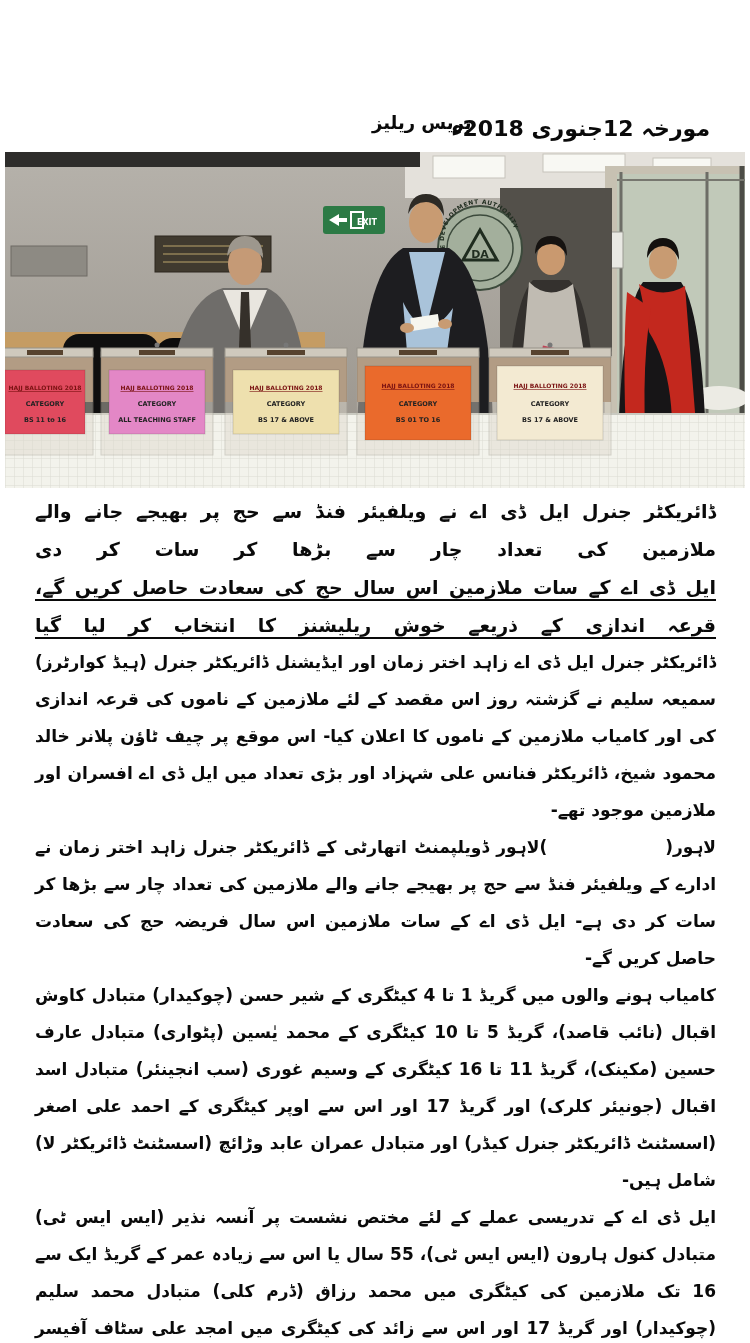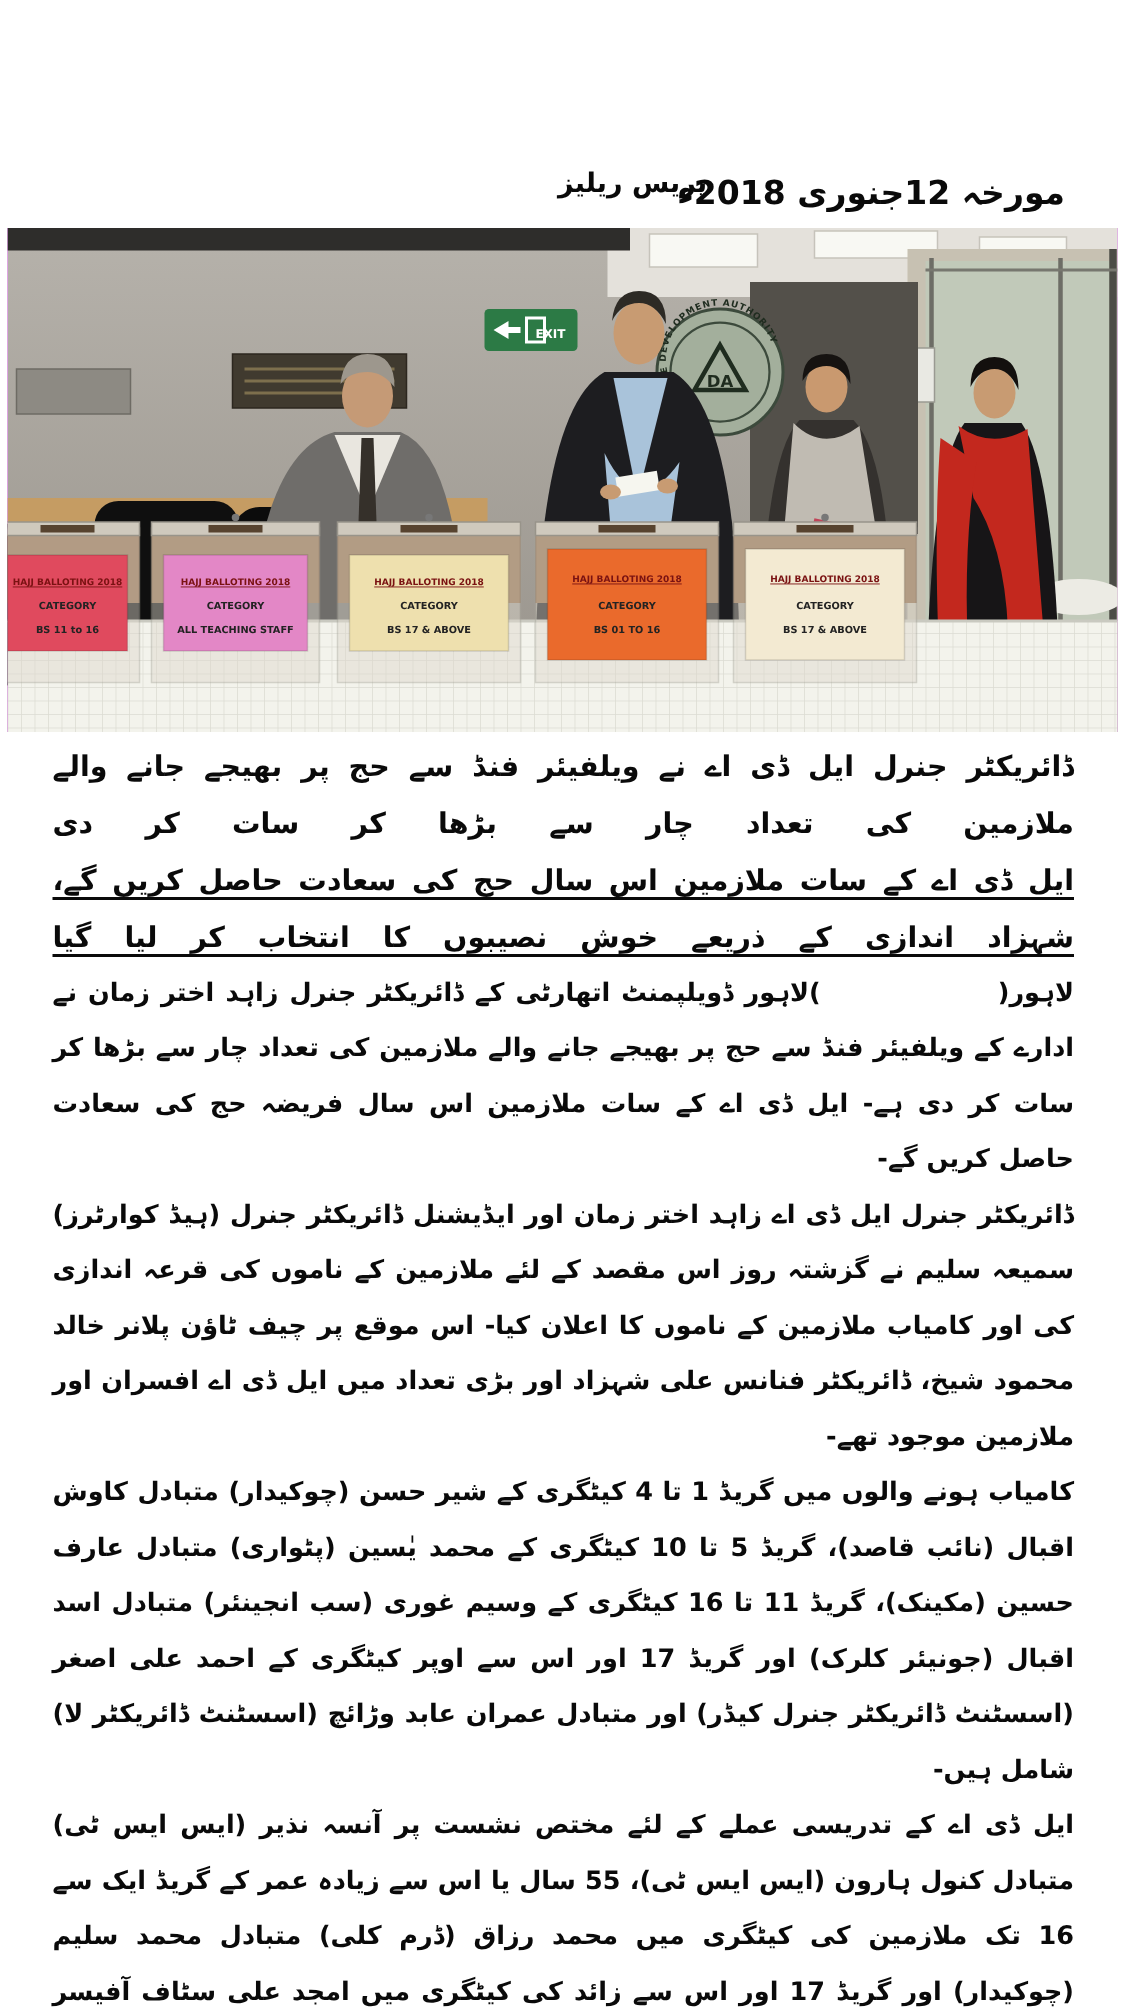--- a/index.html
+++ b/index.html
@@ -5,21 +5,21 @@
   html,body{margin:0;padding:0;background:#ffffff;}
   body{width:750px;height:1343px;font-family:"DejaVu Sans",sans-serif;color:#0a0a0a;overflow:hidden;}
   .page{position:relative;width:750px;height:1343px;background:#ffffff;overflow:hidden;}
 
   .hdr-title{position:absolute;top:50px;right:36px;left:36px;direction:rtl;text-align:right;
     font-size:24px;font-weight:bold;letter-spacing:0;white-space:nowrap;}
   .date-row{position:absolute;top:112px;left:0;right:0;height:40px;}
   .date-label{position:absolute;right:40px;top:4px;direction:rtl;font-size:22px;font-weight:bold;}
   .release-label{position:absolute;left:372px;top:0;direction:rtl;font-size:18px;font-weight:bold;}
 
-  .photo{position:absolute;top:152px;left:5px;width:740px;height:336px;margin:0;padding:0;background:#d946ef;}
+  .photo{position:absolute;top:152px;left:5px;width:740px;height:336px;margin:0;padding:0;background:#5eead4;}
   .photo svg{display:block;}
 
   .article{position:absolute;top:492px;left:35px;width:681px;direction:rtl;
     font-weight:bold;font-size:17px;line-height:37px;text-align:justify;}
   .article p{margin:0;padding:0;}
   .headline{font-size:19px;line-height:38px;text-align:justify;text-align-last:justify;}
   .headline.u{text-decoration:underline;text-underline-offset:5px;text-decoration-thickness:2px;}
 </style>
 </head>
 <body>
@@ -185,21 +185,21 @@
         <rect x="492" y="214" width="106" height="74" stroke="#00000022" fill="#f3ead2"></rect>
         <text x="545" y="236" font-size="6" font-weight="bold" fill="#7a1212" text-anchor="middle" text-decoration="underline" font-family="DejaVu Sans, sans-serif">HAJJ BALLOTING 2018</text>
         <text x="545" y="254" font-size="6.5" font-weight="bold" fill="#232323" text-anchor="middle" font-family="DejaVu Sans, sans-serif">CATEGORY</text>
         <text x="545" y="270" font-size="6.5" font-weight="bold" fill="#232323" text-anchor="middle" font-family="DejaVu Sans, sans-serif">BS 17 &amp; ABOVE</text>
       </g>
     </svg>
   </figure>
 
   <div class="article">
     <p class="headline">ڈائریکٹر جنرل ایل ڈی اے نے ویلفیئر فنڈ سے حج پر بھیجے جانے والے ملازمین کی تعداد چار سے بڑھا کر سات کر دی</p>
-    <p class="headline u">ایل ڈی اے کے سات ملازمین اس سال حج کی سعادت حاصل کریں گے، شہزاد اندازی کے ذریعے خوش نصیبوں کا انتخاب کر لیا گیا</p>
+    <p class="headline u">ایل ڈی اے کے سات ملازمین اس سال حج کی سعادت حاصل کریں گے، قرعہ اندازی کے ذریعے خوش ریلیشنز کا انتخاب کر لیا گیا</p>
+    <p class="body-para">ڈائریکٹر جنرل ایل ڈی اے زاہد اختر زمان اور ایڈیشنل ڈائریکٹر جنرل (ہیڈ کوارٹرز) سمیعہ سلیم نے گزشتہ روز اس مقصد کے لئے ملازمین کے ناموں کی قرعہ اندازی کی اور کامیاب ملازمین کے ناموں کا اعلان کیا- اس موقع پر چیف ٹاؤن پلانر خالد محمود شیخ، ڈائریکٹر فنانس علی شہزاد اور بڑی تعداد میں ایل ڈی اے افسران اور ملازمین موجود تھے-</p>
     <p class="body-para">لاہور(&nbsp;&nbsp;&nbsp;&nbsp;&nbsp;&nbsp;&nbsp;&nbsp;&nbsp;&nbsp;&nbsp;&nbsp;&nbsp;&nbsp;&nbsp;&nbsp;)لاہور ڈویلپمنٹ اتھارٹی کے ڈائریکٹر جنرل زاہد اختر زمان نے ادارے کے ویلفیئر فنڈ سے حج پر بھیجے جانے والے ملازمین کی تعداد چار سے بڑھا کر سات کر دی ہے- ایل ڈی اے کے سات ملازمین اس سال فریضہ حج کی سعادت حاصل کریں گے-</p>
-    <p class="body-para">ڈائریکٹر جنرل ایل ڈی اے زاہد اختر زمان اور ایڈیشنل ڈائریکٹر جنرل (ہیڈ کوارٹرز) سمیعہ سلیم نے گزشتہ روز اس مقصد کے لئے ملازمین کے ناموں کی قرعہ اندازی کی اور کامیاب ملازمین کے ناموں کا اعلان کیا- اس موقع پر چیف ٹاؤن پلانر خالد محمود شیخ، ڈائریکٹر فنانس علی شہزاد اور بڑی تعداد میں ایل ڈی اے افسران اور ملازمین موجود تھے-</p>
     <p class="body-para">کامیاب ہونے والوں میں گریڈ 1 تا 4 کیٹگری کے شیر حسن (چوکیدار) متبادل کاوش اقبال (نائب قاصد)، گریڈ 5 تا 10 کیٹگری کے محمد یٰسین (پٹواری) متبادل عارف حسین (مکینک)، گریڈ 11 تا 16 کیٹگری کے وسیم غوری (سب انجینئر) متبادل اسد اقبال (جونیئر کلرک) اور گریڈ 17 اور اس سے اوپر کیٹگری کے احمد علی اصغر (اسسٹنٹ ڈائریکٹر جنرل کیڈر) اور متبادل عمران عابد وڑائچ (اسسٹنٹ ڈائریکٹر لا) شامل ہیں-</p>
     <p class="body-para">ایل ڈی اے کے تدریسی عملے کے لئے مختص نشست پر آنسہ نذیر (ایس ایس ٹی) متبادل کنول ہارون (ایس ایس ٹی)، 55 سال یا اس سے زیادہ عمر کے گریڈ ایک سے 16 تک ملازمین کی کیٹگری میں محمد رزاق (ڈرم کلی) متبادل محمد سلیم (چوکیدار) اور گریڈ 17 اور اس سے زائد کی کیٹگری میں امجد علی سٹاف آفیسر اور متبادل مشتاق احمد اسسٹنٹ ڈائریکٹر شامل ہیں-</p>
 
   </div>
 
 </div>
 
 </body></html>

